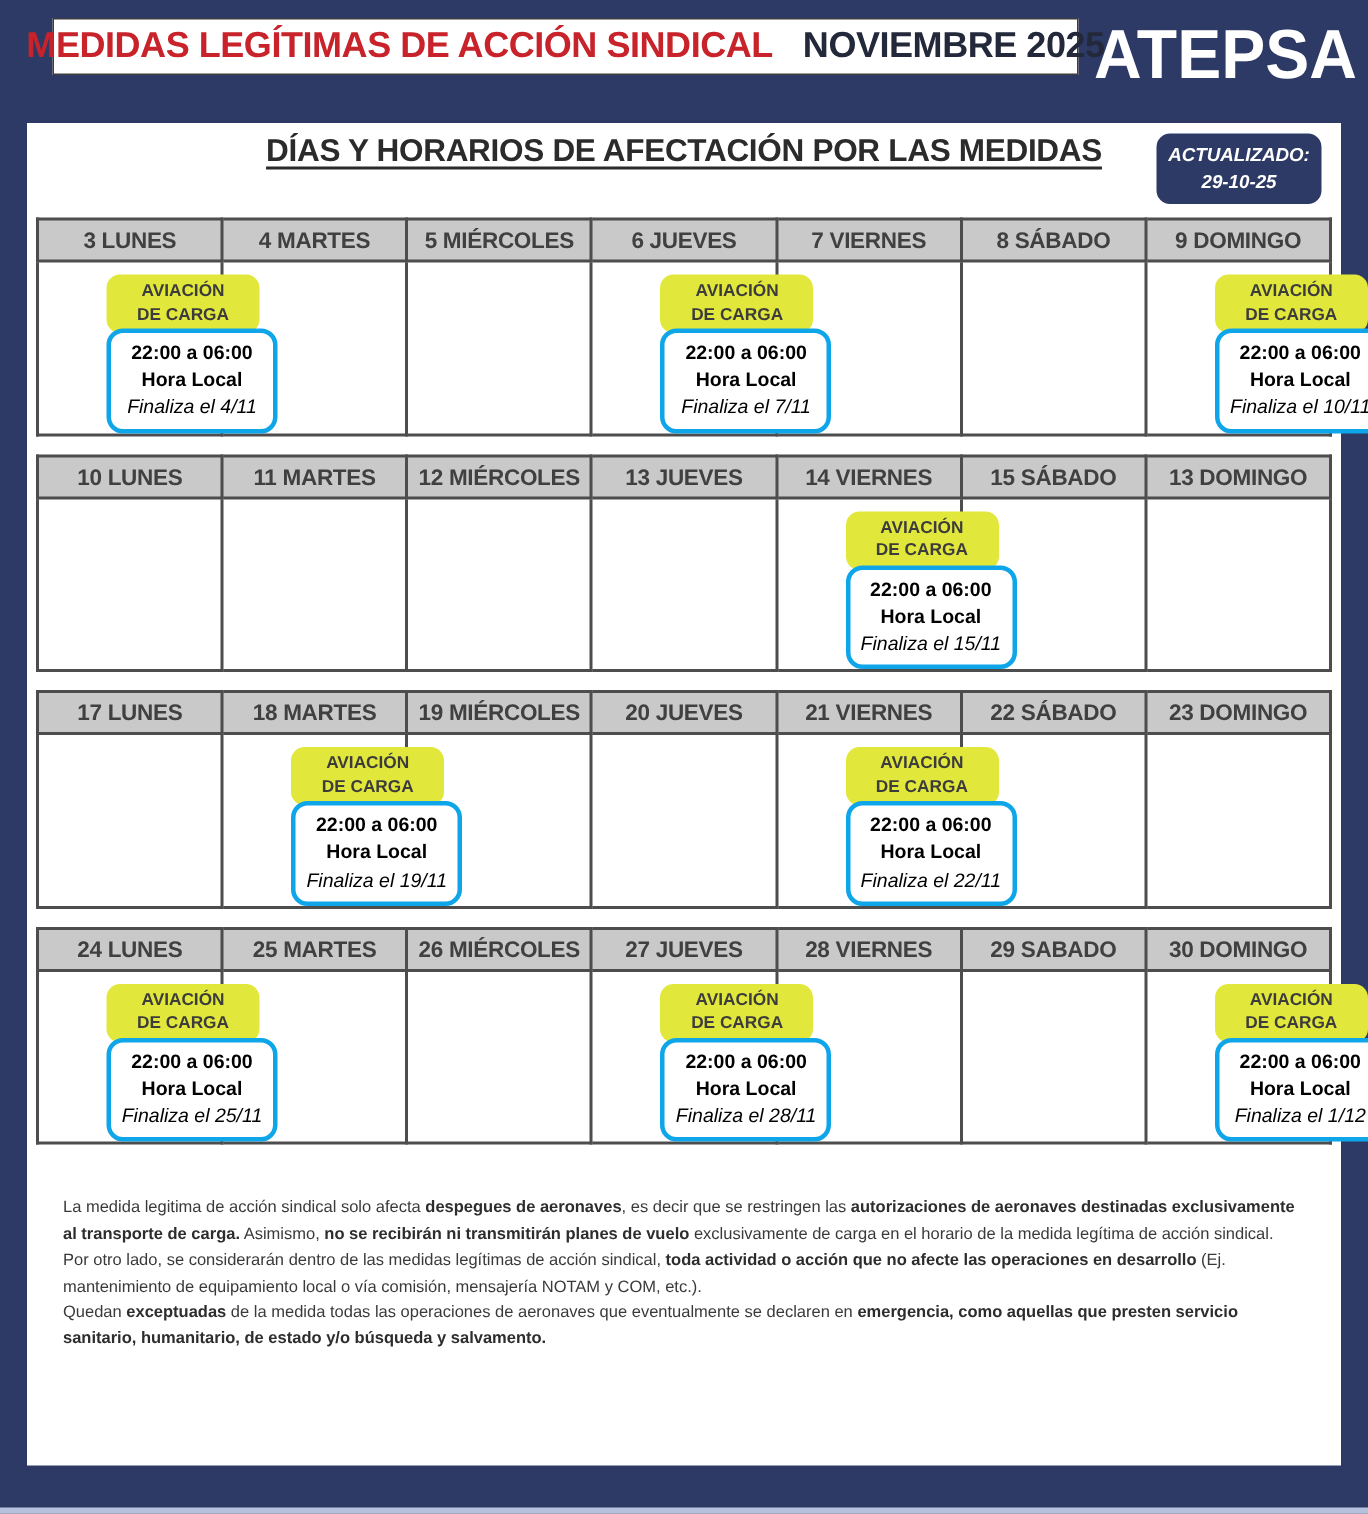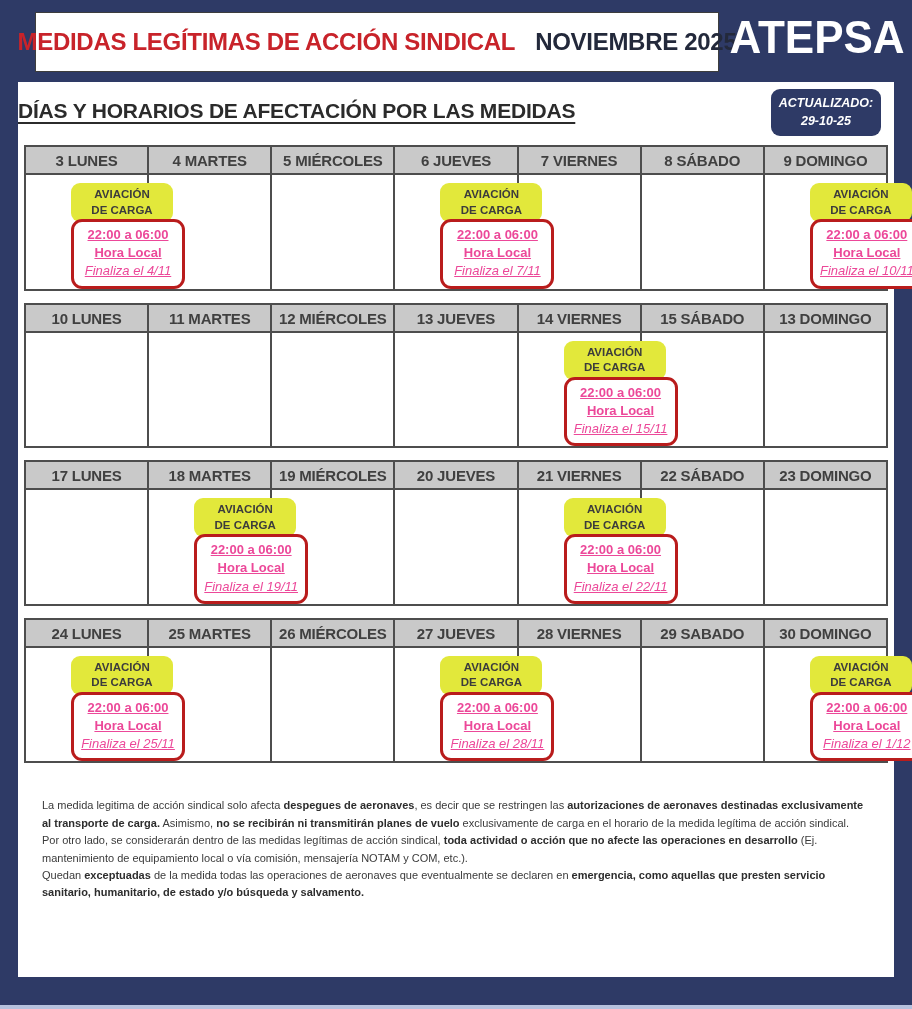--- a/index.html
+++ b/index.html
@@ -5,21 +5,21 @@
   html,body{margin:0;padding:0;}
   body{
     width:912px;height:1009px;position:relative;
     background:#2e3a66;
     font-family:"Liberation Sans", sans-serif;
     -webkit-font-smoothing:antialiased;
   }
   
   .top{position:absolute;left:0;top:0;width:912px;height:82px;}
   .title-box{
-    position:absolute;left:35px;top:12px;width:684px;height:60px;
+    position:absolute;left:35px;top:12px;width:684px;height:38px;
     background:#ffffff;border:1px solid #3d3d3d;box-sizing:border-box;
     display:flex;align-items:center;justify-content:center;gap:20px;
   }
   .title-red{
     color:#c8232a;font-weight:800;font-size:24px;letter-spacing:-0.3px;white-space:nowrap;
   }
   .title-month{
     color:#23293b;font-weight:700;font-size:24px;letter-spacing:-0.3px;white-space:nowrap;
   }
   .logo{
@@ -28,21 +28,21 @@
     color:#ffffff;font-size:44px;font-weight:800;letter-spacing:0px;
     transform:scaleY(1.05);
   }
   
   .panel{
     position:absolute;left:18px;top:82px;width:876px;height:895px;
     background:#ffffff;box-sizing:border-box;
   }
   .panel-head{position:relative;height:63px;}
   .panel-title{
-    margin:0;padding-top:17px;
+    margin:0;padding-top:7px;text-align:center;
     font-size:21px;font-weight:800;color:#2b2b2b;letter-spacing:-0.2px;
     text-decoration:underline;text-decoration-thickness:2px;text-underline-offset:4px;
   }
   .updated{
     position:absolute;right:13px;top:7px;width:102px;
     background:#2e3a66;border-radius:9px;padding:5px 4px 6px;
     color:#ffffff;font-style:italic;font-weight:700;font-size:12.5px;
     text-align:center;line-height:1.45;
   }
   
@@ -60,22 +60,22 @@
     background:#ffffff;border:2px solid #4d4d4d;
     height:112px;vertical-align:top;text-align:center;padding:0;
   }
   .card{position:relative;padding-left:45px;}
   .badge{
     width:98px;margin:8px auto 0;background:#e2e83b;border-radius:9px;
     padding:4px 2px;font-size:11.5px;font-weight:700;color:#3c3c3c;line-height:1.35;
   }
   .timebox{
     width:104px;margin:-3px auto 0;background:#ffffff;
-    border:3px solid #b91c1c;border-radius:11px;
-    padding:4px 2px 5px;position:relative;color:#ec4899;line-height:1.4;text-decoration:underline;
+    border:3px solid #0ea5e9;border-radius:11px;
+    padding:4px 2px 5px;position:relative;color:#000000;line-height:1.4;
   }
   .timebox .time{font-size:13px;font-weight:700;}
   .timebox .tz{font-size:13px;font-weight:700;}
   .timebox .ends{font-size:13px;font-style:italic;}
   
   .notes{
     padding:22px 24px 0 24px;font-size:11px;line-height:1.58;color:#3a3a3a;
   }
   .notes p{margin:0;}
   .notes .b{font-weight:700;color:#2d2d2d;}

